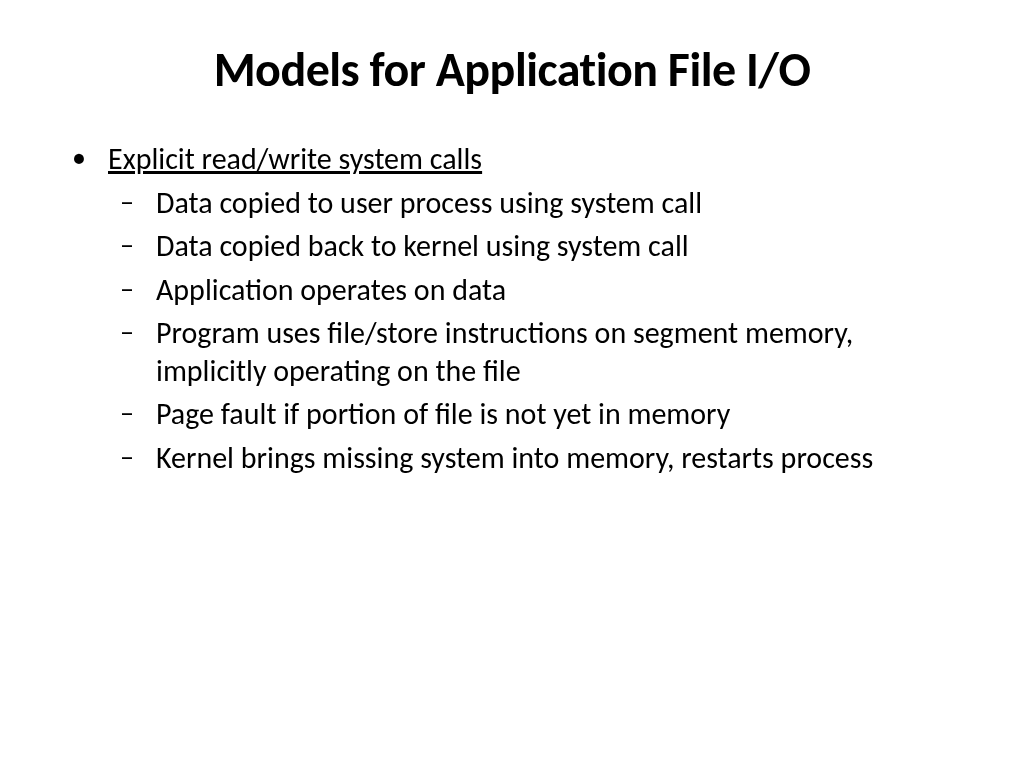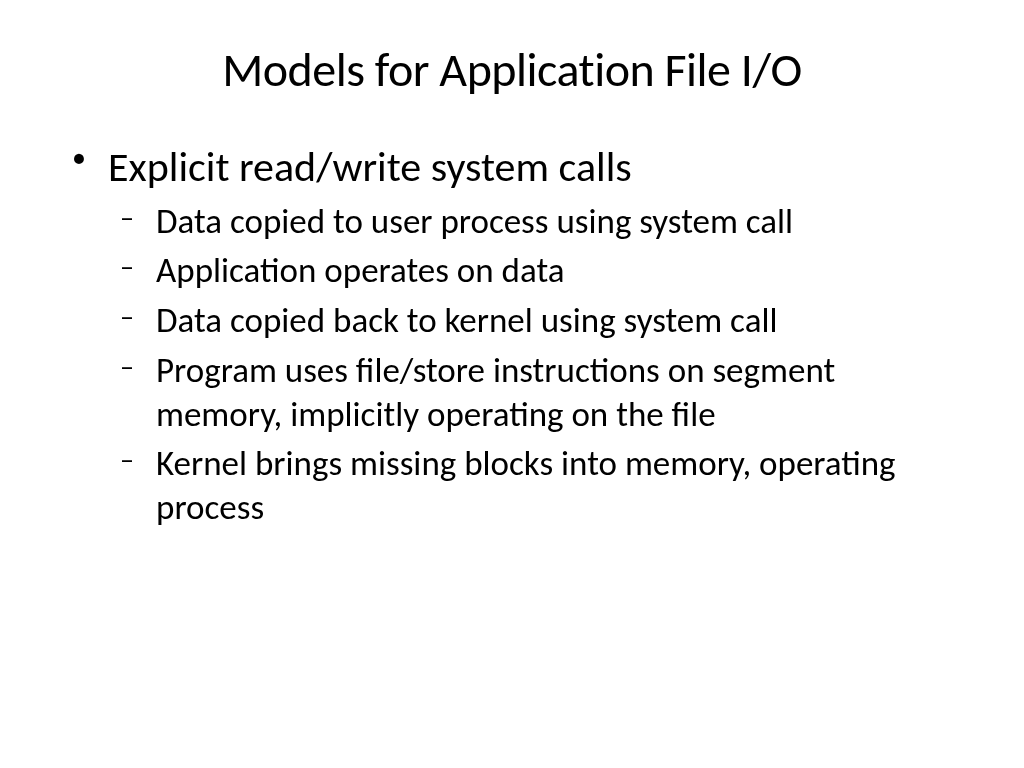--- a/index.html
+++ b/index.html
@@ -11,44 +11,45 @@
       width: 1024px;
       height: 768px;
       background: #ffffff;
       font-family: Calibri, 'Segoe UI', Arial, sans-serif;
       color: #000000;
       padding: 40px 60px;
       overflow: hidden;
     }
     .slide-title {
       font-size: 48px;
-      font-weight: 400;
+      font-weight: 700;
       text-align: center;
       margin-bottom: 40px;
       letter-spacing: -0.5px;
     }
     .bullet-list {
       list-style: none;
     }
     .bullet-item-1 {
-      font-size: 42px;
+      font-size: 30px;
       line-height: 1.35;
       padding-left: 48px;
       position: relative;
       margin-bottom: 4px;
+      text-decoration: underline;
     }
     .bullet-item-1::before {
       content: "•";
       position: absolute;
       left: 12px;
       top: 0;
       font-size: 28px;
     }
     .bullet-item-2 {
-      font-size: 35px;
+      font-size: 30px;
       line-height: 1.25;
       padding-left: 96px;
       position: relative;
       margin-bottom: 6px;
     }
     .bullet-item-2::before {
       content: "–";
       position: absolute;
       left: 60px;
       top: 0;
@@ -56,17 +57,18 @@
     }
   </style>
 </head>
 <body>
 
 <h1 class="slide-title">Models for Application File I/O</h1>
 
 <ul class="bullet-list">
   <li class="bullet-item-1">Explicit read/write system calls</li>
   <li class="bullet-item-2">Data copied to user process using system call</li>
+  <li class="bullet-item-2">Data copied back to kernel using system call</li>
   <li class="bullet-item-2">Application operates on data</li>
-  <li class="bullet-item-2">Data copied back to kernel using system call</li>
   <li class="bullet-item-2">Program uses file/store instructions on segment memory, implicitly operating on the file</li>
-  <li class="bullet-item-2">Kernel brings missing blocks into memory, operating process</li>
+  <li class="bullet-item-2">Page fault if portion of file is not yet in memory</li>
+  <li class="bullet-item-2">Kernel brings missing system into memory, restarts process</li>
 </ul>
 
 </body></html>

